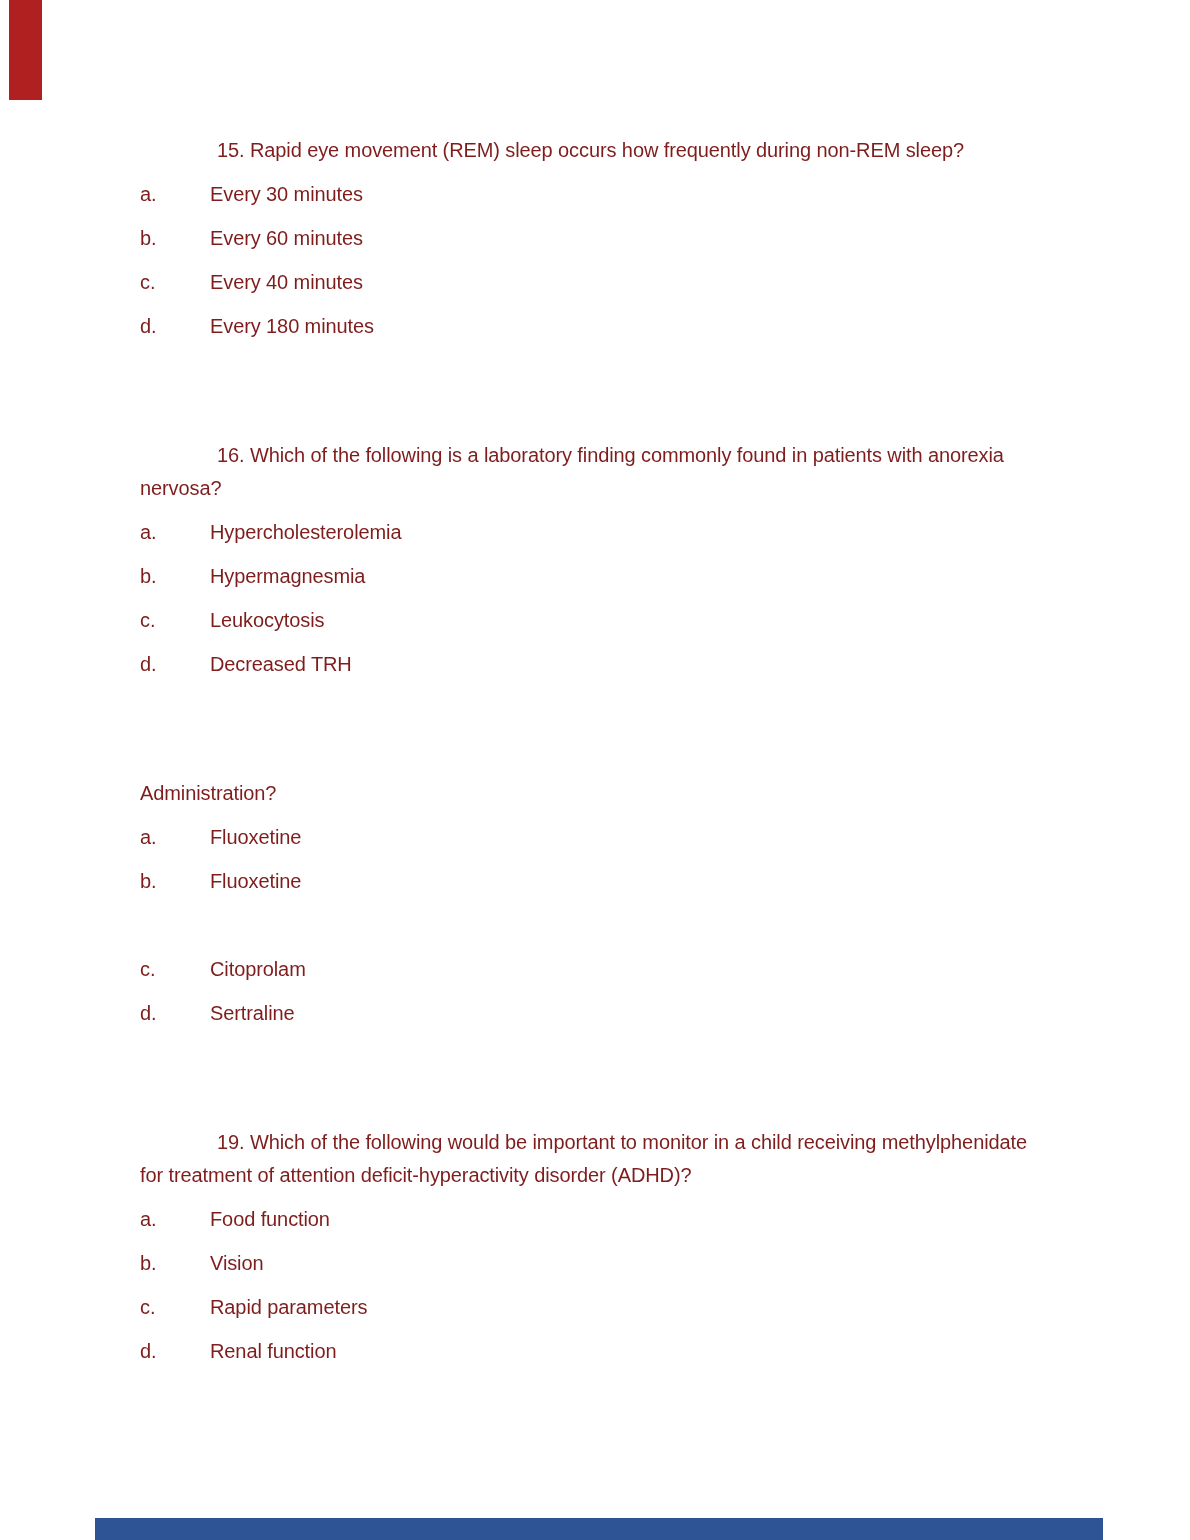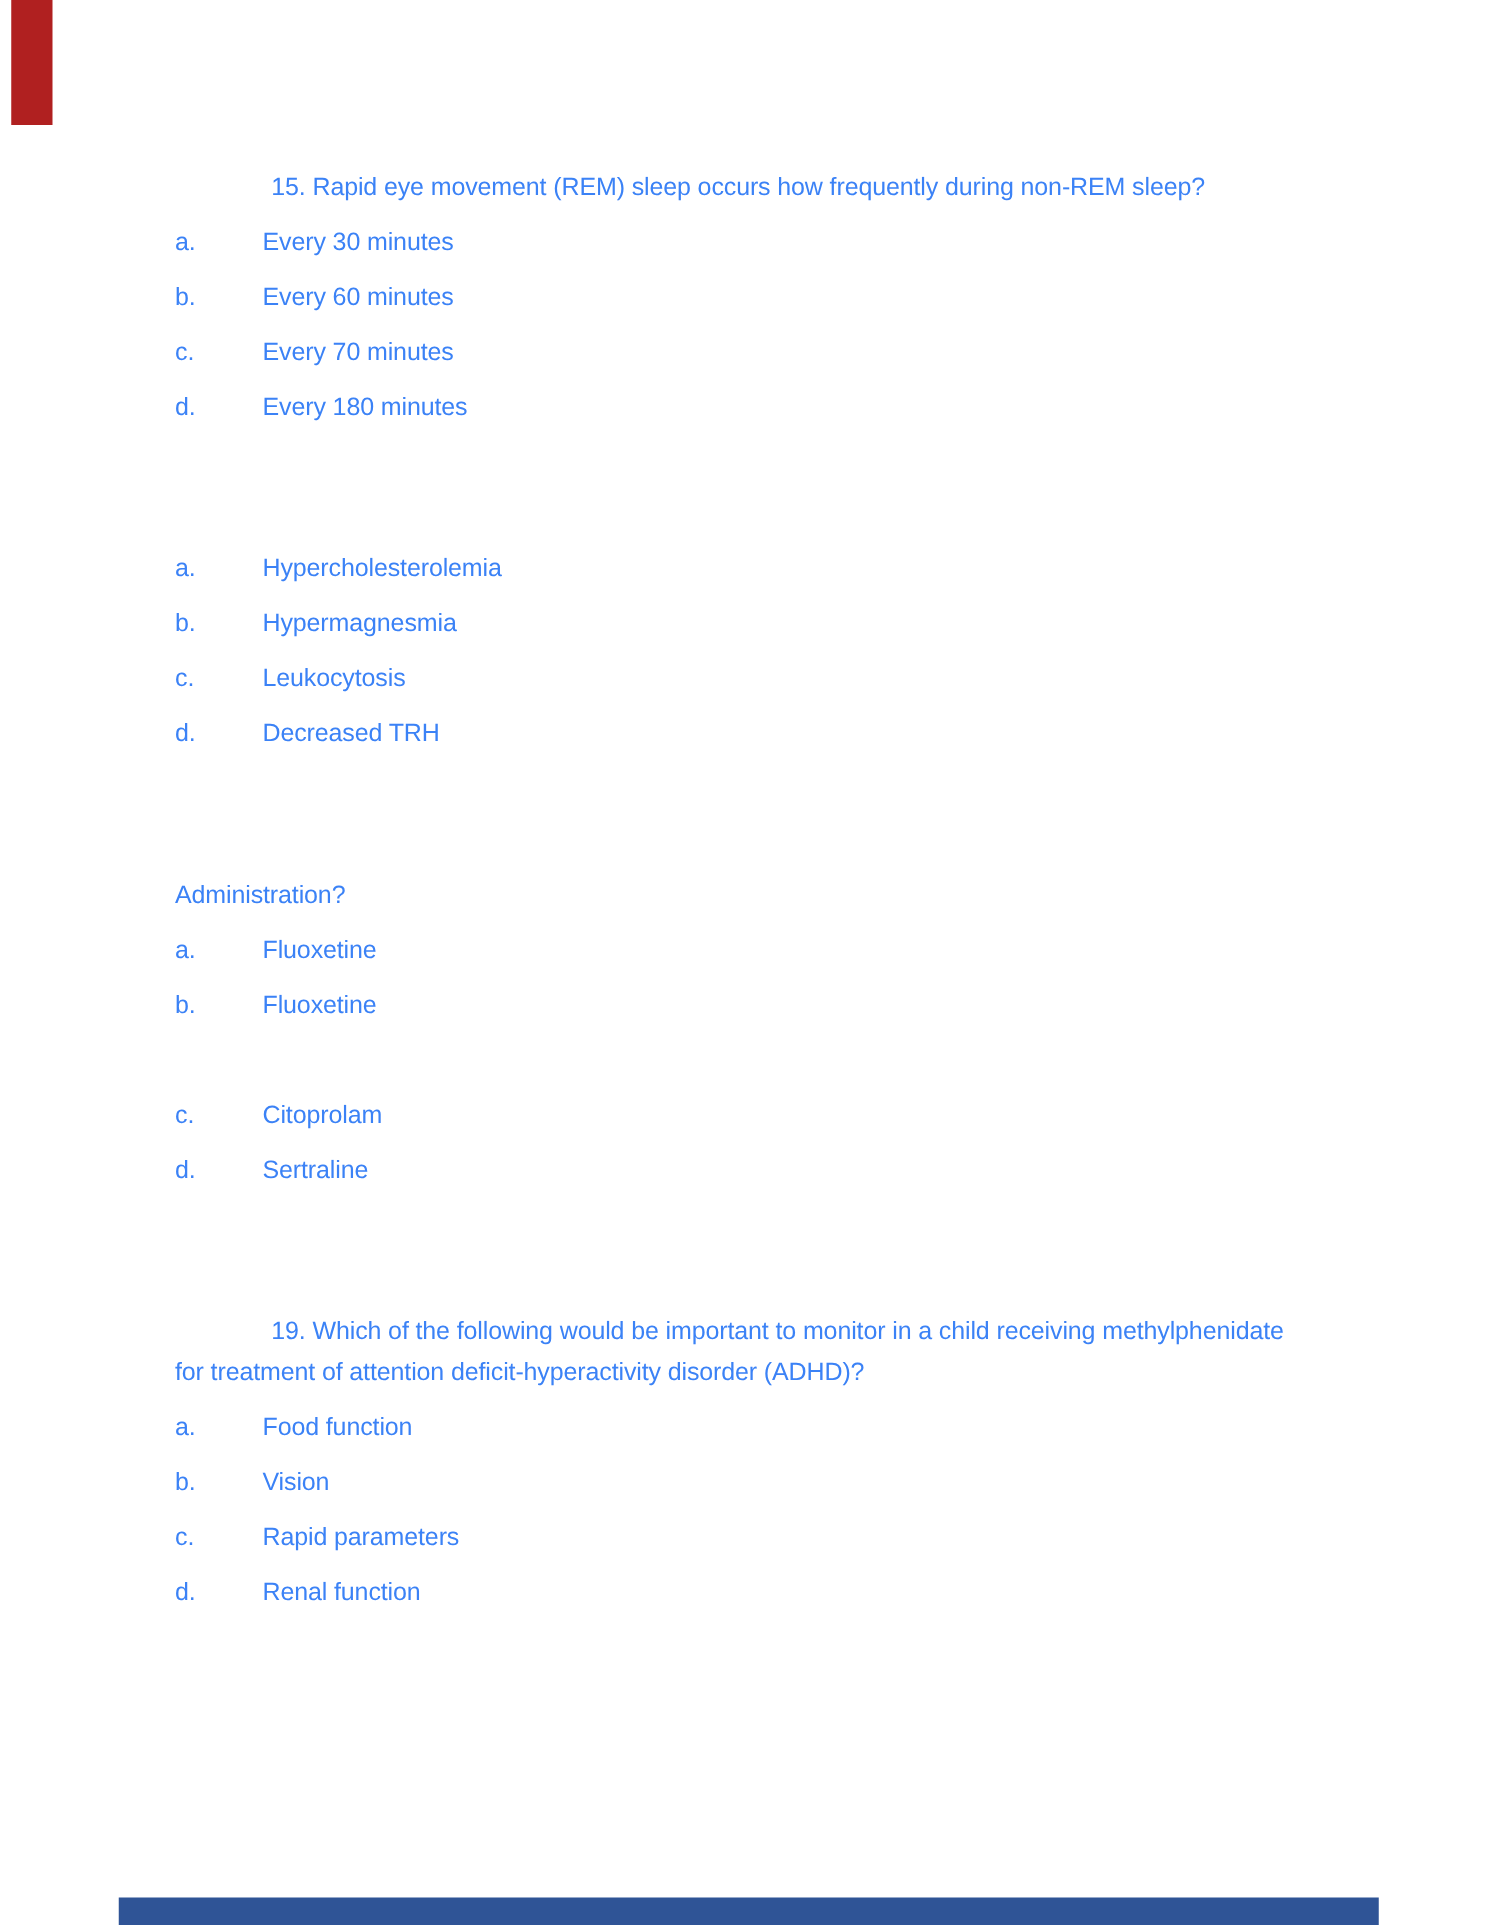--- a/index.html
+++ b/index.html
@@ -36,21 +36,21 @@
     height: 22px;
   }
   .content {
     position: absolute;
     left: 140px;
     top: 134px;
     width: 930px;
     font-size: 20px;
     letter-spacing: -0.1px;
     line-height: 33px;
-    color: #3b82f6;
+    color: #7f1d1d;
   }
   .question {
     margin-bottom: 11px;
   }
   .q-line {
     white-space: nowrap;
   }
   .q-line.first {
     padding-left: 77px;
   }
@@ -87,29 +87,33 @@
     <div class="option">
       <span class="letter">a.</span>
       <span class="opt-text">Every 30 minutes</span>
     </div>
     <div class="option">
       <span class="letter">b.</span>
       <span class="opt-text">Every 60 minutes</span>
     </div>
     <div class="option">
       <span class="letter">c.</span>
-      <span class="opt-text">Every 70 minutes</span>
+      <span class="opt-text">Every 40 minutes</span>
     </div>
     <div class="option">
       <span class="letter">d.</span>
       <span class="opt-text">Every 180 minutes</span>
     </div>
 
     <div class="spacer"></div>
 
+    <div class="question">
+      <div class="q-line first">16. Which of the following is a laboratory finding commonly found in patients with anorexia</div>
+      <div class="q-line">nervosa?</div>
+    </div>
     <div class="option">
       <span class="letter">a.</span>
       <span class="opt-text">Hypercholesterolemia</span>
     </div>
     <div class="option">
       <span class="letter">b.</span>
       <span class="opt-text">Hypermagnesmia</span>
     </div>
     <div class="option">
       <span class="letter">c.</span>

